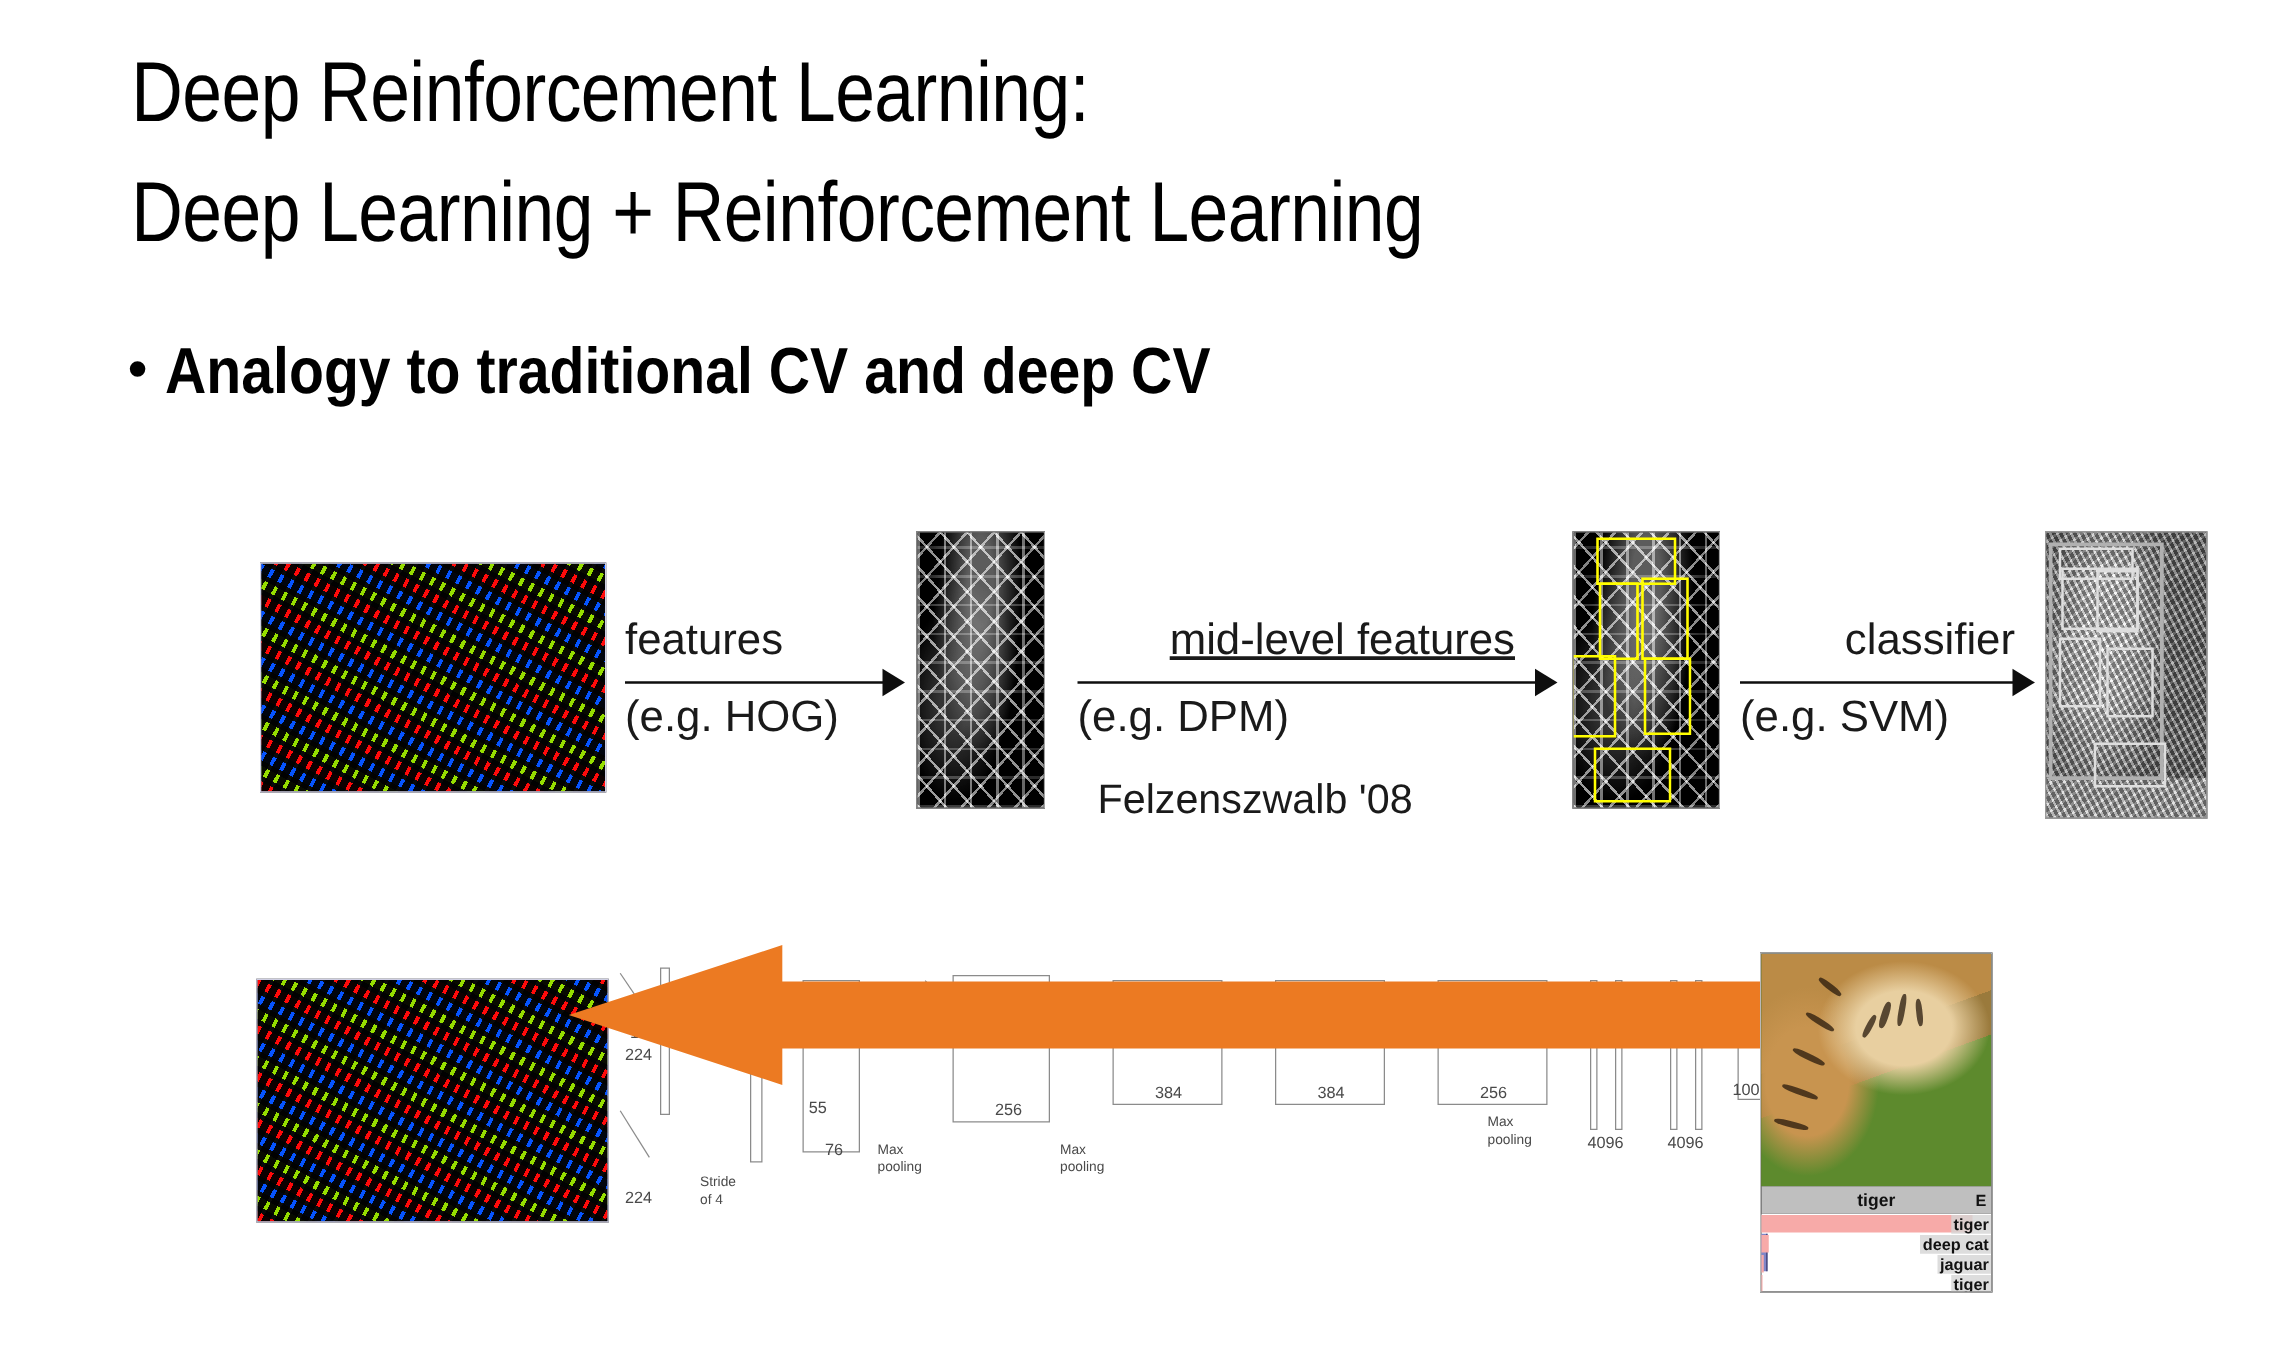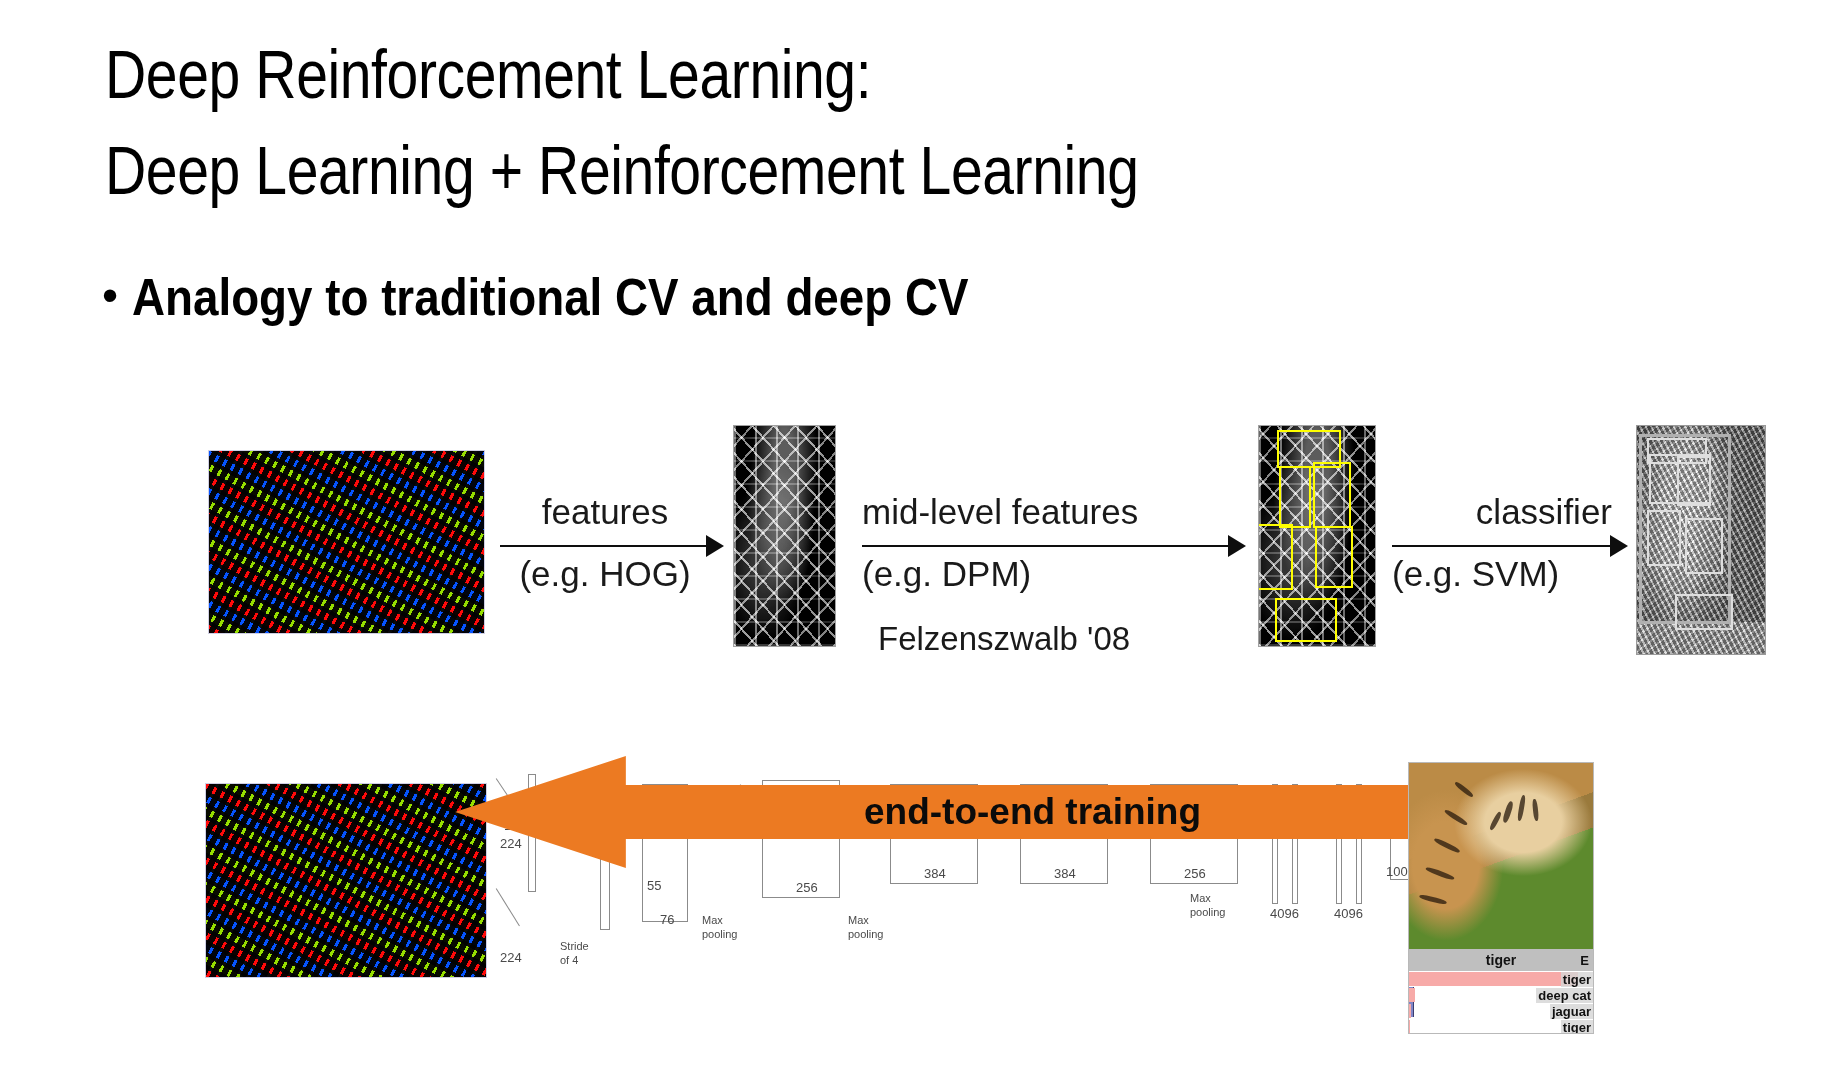--- a/index.html
+++ b/index.html
@@ -119,21 +119,20 @@
   }
   .root-box {
     position: absolute;
     border: 3px solid #1ad7e8;
     box-sizing: border-box;
   }
 
   
   .arrow-label {
     position: absolute;
-    text-align: center;
     font-family: "Liberation Sans", sans-serif;
     font-size: 35px;
     line-height: 44px;
     color: #1a1a1a;
     white-space: nowrap;
   }
   .arrow-top   { font-size: 35px; }
   .arrow-bot   { font-size: 35px; }
   .arrow-rule  {
     position: absolute;
@@ -333,21 +332,21 @@
 
 <div class="img-frame rgb-photo" style="left:208px; top:450px; width:277px; height:184px;"></div>
 
 <div class="arrow-label arrow-top" style="left:500px; top:490px; width:210px;">features</div>
 <div class="arrow-rule" style="left:500px; top:545px; width:210px;"></div>
 <div class="arrow-head" style="left:706px; top:535px;"></div>
 <div class="arrow-label arrow-bot" style="left:500px; top:552px; width:210px;">(e.g. HOG)</div>
 
 <div class="img-frame hog-photo" style="left:733px; top:425px; width:103px; height:222px;"></div>
 
-<div class="arrow-label arrow-top" style="left:862px; top:490px; width:350px; text-align:left;">mid-level features</div>
+<div class="arrow-label arrow-top" style="left:862px; top:490px; width:350px; text-align:right;text-decoration:underline;">mid-level features</div>
 <div class="arrow-rule" style="left:862px; top:545px; width:370px;"></div>
 <div class="arrow-head" style="left:1228px; top:535px;"></div>
 <div class="arrow-label arrow-bot" style="left:862px; top:552px; width:350px; text-align:left;">(e.g. DPM)</div>
 <div class="caption-small" style="left:878px; top:620px;">Felzenszwalb '08</div>
 
 <div class="img-frame hog-photo" style="left:1258px; top:425px; width:118px; height:222px;">
   <div class="part-box" style="left:18px; top:4px; width:64px; height:38px;"></div>
   <div class="part-box" style="left:20px; top:40px; width:32px; height:62px;"></div>
   <div class="part-box" style="left:54px; top:36px; width:38px; height:66px;"></div>
   <div class="part-box" style="left:-2px; top:98px; width:36px; height:66px;"></div>
@@ -429,21 +428,20 @@
   <div class="cnn-arrow" style="left:802px; top:64px; width:34px;"></div>
   <div class="cnn-arrow" style="left:866px; top:64px; width:26px;"></div>
   <div class="cnn-dash" style="left:196px; top:70px; width:60px;"></div>
   <div class="cnn-dash" style="left:346px; top:62px; width:46px;"></div>
   <div class="cnn-dash" style="left:478px; top:62px; width:42px;"></div>
   <div class="cnn-dash" style="left:608px; top:62px; width:42px;"></div>
 </div>
 
 <div id="e2e-arrow">
   <div id="e2e-shape"></div>
-  <div id="e2e-text">end-to-end training</div>
 </div>
 
 <div id="tiger-panel">
   <div id="tiger-photo">
     <div class="stripe" style="left:96px;top:38px;width:6px;height:22px;transform:rotate(18deg);"></div>
     <div class="stripe" style="left:110px;top:32px;width:5px;height:26px;transform:rotate(10deg);"></div>
     <div class="stripe" style="left:124px;top:36px;width:5px;height:22px;transform:rotate(-6deg);"></div>
     <div class="stripe" style="left:84px;top:48px;width:5px;height:20px;transform:rotate(28deg);"></div>
     <div class="stripe" style="left:44px;top:24px;width:22px;height:5px;transform:rotate(38deg);"></div>
     <div class="stripe" style="left:34px;top:52px;width:26px;height:5px;transform:rotate(32deg);"></div>

